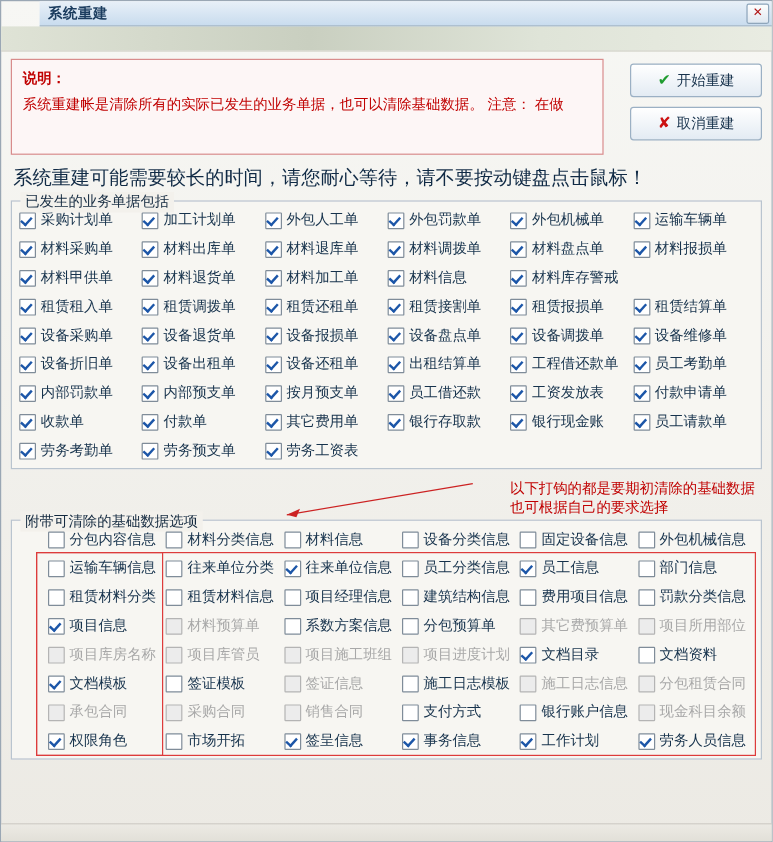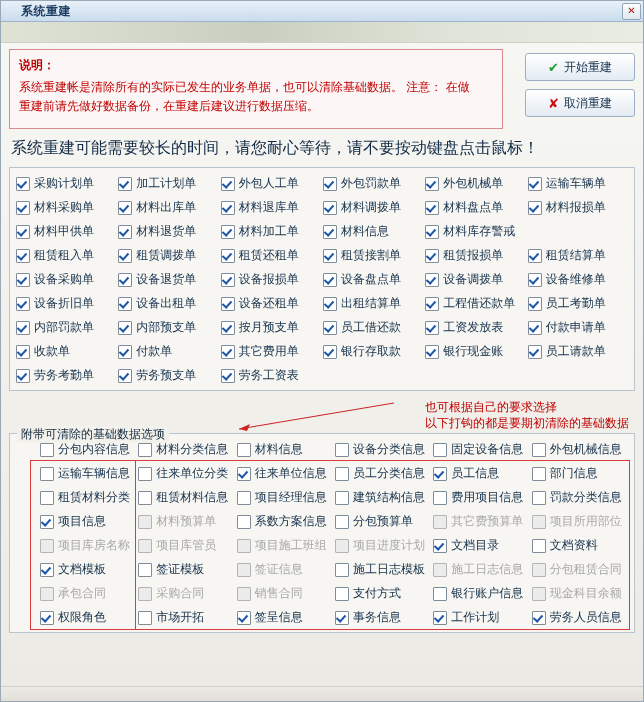--- a/index.html
+++ b/index.html
@@ -17,22 +17,23 @@
     border:1px solid #9aa7b4;
     background:linear-gradient(#f7f7f4,#eceae4);
     display:flex;flex-direction:column;
   }
   
   .titlebar{
     height:20px;
     background:linear-gradient(#e8f0f8,#c9dcee);
     border-bottom:1px solid #9fb4c8;
     display:flex;align-items:center;
-    padding:0 2px 0 20px;
+    padding:0 2px 0 7px;
     position:relative;
+    margin-left:32px;
   }
   .titlebar .title{
     font-size:12px;font-weight:bold;color:#1b3c5e;
     letter-spacing:.5px;
   }
   .titlebar .spacer{flex:1;}
   .winbtn{
     width:17px;height:15px;margin-left:1px;
     border:1px solid #8fa6bb;
     background:linear-gradient(#fdfdfd,#dfe8f1);
@@ -149,37 +150,37 @@
   </div>
 
   <div class="topband"></div>
 
   <div class="content">
 
     <div class="explain-row">
       <div class="explain">
         <span class="lbl">说明：</span>
         <p>系统重建帐是清除所有的实际已发生的业务单据，也可以清除基础数据。  注意：  在做</p>
-        <p>重建前请先做好数据备份，在重建后建议进行数据压缩。</p>
       </div>
       <div class="btncol">
         <div class="bigbtn">
           <span class="ck">✔</span>
           <span>开始重建</span>
         </div>
         <div class="bigbtn">
           <span class="xx">✘</span>
           <span>取消重建</span>
         </div>
       </div>
     </div>
 
     <div class="hint">系统重建可能需要较长的时间，请您耐心等待，请不要按动键盘点击鼠标！</div>
 
     <div class="group">
+      <span class="legend">已发生的业务单据包括</span>
       <div class="grid" id="bills-grid">
           <div class="cell">
             <span class="cb checked"></span>
             <span>采购计划单</span>
           </div>
           <div class="cell">
             <span class="cb checked"></span>
             <span>加工计划单</span>
           </div>
           <div class="cell">
@@ -392,22 +393,22 @@
           </div>
         </div>
     </div>
 
     <div class="annot">
       <svg width="400" height="34">
         <line x1="230" y1="30" x2="385" y2="4" stroke="#cc2222" stroke-width="1"></line>
         <polygon points="230,30 241,25 238,32" fill="#cc2222"></polygon>
       </svg>
       <div class="txt">
+        <div>以下打钩的都是要期初清除的基础数据</div>
         <div>也可根据自己的要求选择</div>
-        <div>以下打钩的都是要期初清除的基础数据</div>
       </div>
     </div>
 
     <div class="group lower">
       <span class="legend">附带可清除的基础数据选项</span>
       <div class="grid" id="base-grid">
           <div class="cell">
             <span class="cb"></span>
             <span>分包内容信息</span>
           </div>

